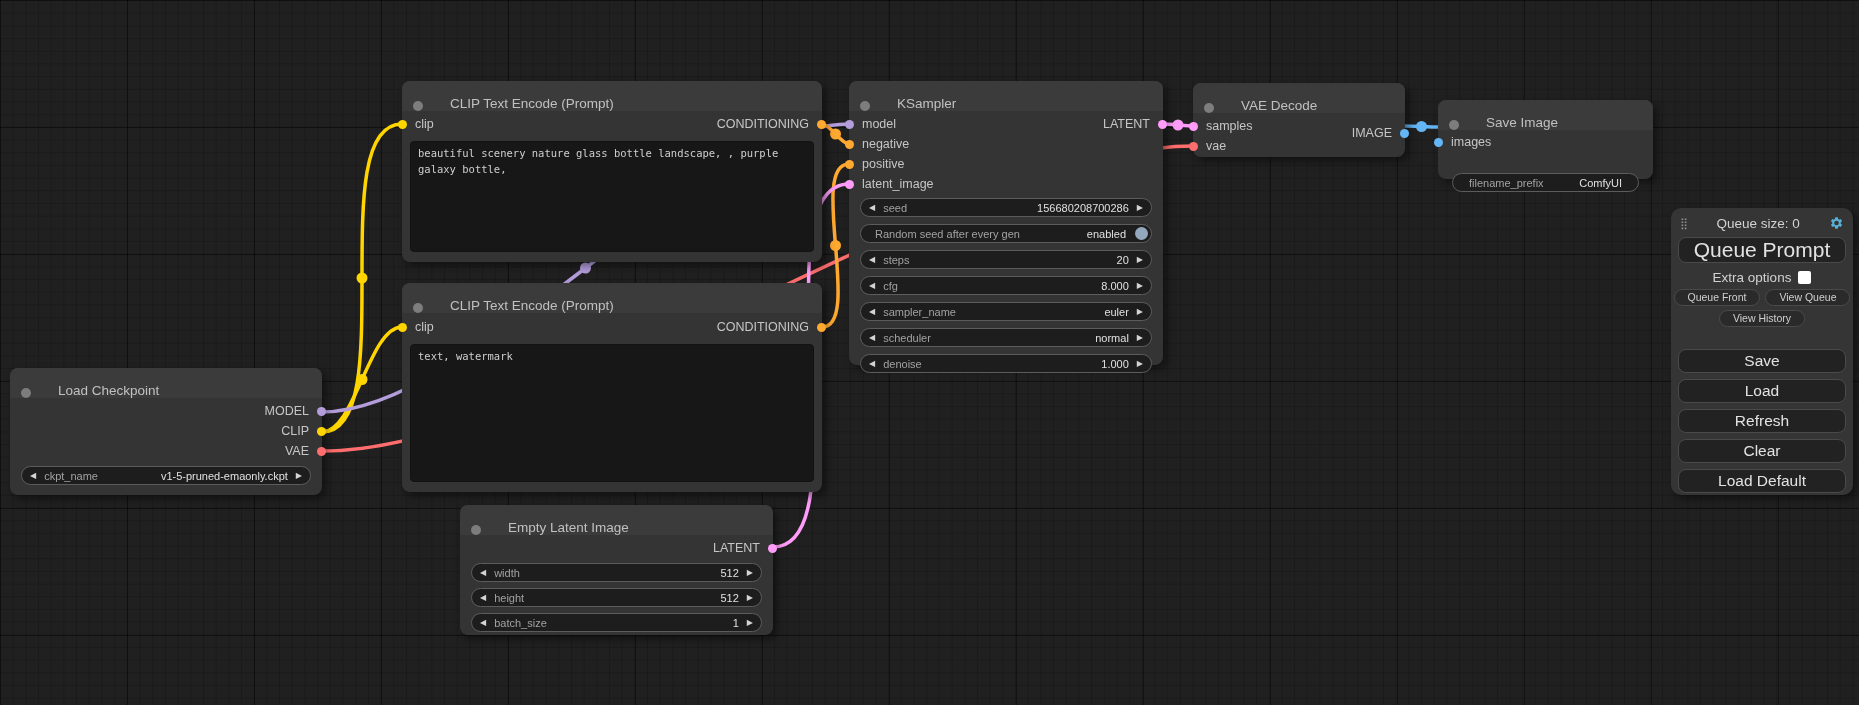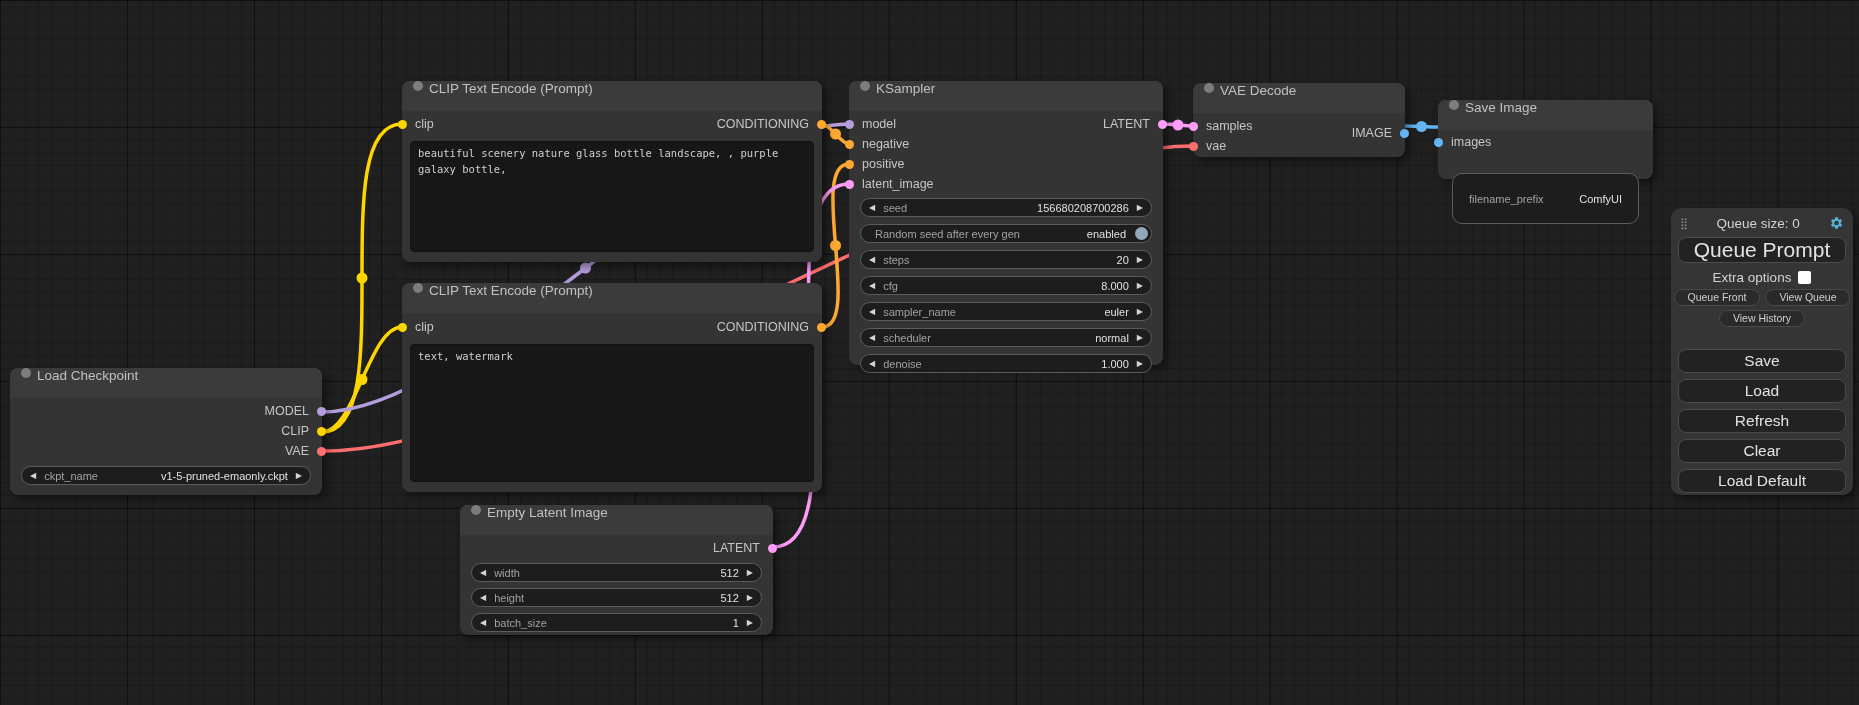--- a/index.html
+++ b/index.html
@@ -13,21 +13,21 @@
       linear-gradient(to bottom, rgba(0,0,0,.42) 1px, transparent 1px),
       linear-gradient(to right, rgba(0,0,0,.16) 1px, transparent 1px),
       linear-gradient(to bottom, rgba(0,0,0,.16) 1px, transparent 1px);
     background-size:127px 127px,127px 127px,12.7px 12.7px,12.7px 12.7px;
     font-family:"Liberation Sans",sans-serif;
   }
   #links{position:absolute;left:0;top:0;z-index:0;}
   .node{position:absolute;border-radius:8px;background:#343434;
         box-shadow:4px 4px 9px rgba(0,0,0,.45);z-index:1;}
   .titlebar{height:30px;background:#3b3b3b;border-radius:8px 8px 0 0;
-        display:flex;align-items:flex-start;padding:0 11px;gap:6px;}
+        display:flex;align-items:flex-end;padding:0 11px;gap:27px;}
   .titledot{width:10px;height:10px;border-radius:50%;background:#7d7d7d;flex:none;}
   .title{color:#c0c0c0;font-size:13.5px;white-space:nowrap;}
   .body{padding-top:3px;}
   .slotrow{height:20px;display:flex;align-items:center;}
   .slot-in{display:flex;align-items:center;gap:8px;margin-left:-4px;}
   .slot-out{display:flex;align-items:center;gap:8px;margin-right:-4px;margin-left:auto;}
   .port{width:9px;height:9px;border-radius:50%;flex:none;background:#888;}
   .slot-label{color:#c6c6c6;font-size:12.5px;white-space:nowrap;}
   .widget{height:17px;background:#1d1d1d;border:1px solid #5c5c5c;border-radius:10px;
         display:flex;align-items:center;font-size:11px;margin:0 11px 6px 11px;white-space:nowrap;}
@@ -323,21 +323,21 @@
   </div>
   <div class="body" style="padding:2px 10px 0 10px;">
     <div class="slotrow">
         <span class="slot-in" style="margin-left:-14px;">
       <span class="port" style="background-color: rgb(100, 181, 246);"></span>
       <span class="slot-label">images</span>
         </span>
       </div>
   </div>
   <div class="widgets">
-    <div class="widget" style="padding:16px 16px;margin-top:21px;">
+    <div class="widget" style="padding:0 16px;margin-top:21px;">
       <span class="wlabel">filename_prefix</span>
       <span class="wvalue">ComfyUI</span>
     </div>
   </div>
 </div>
 
 <div id="queue-panel">
   <div class="qheader">
     <span class="qdrag">⣿</span>
     <span class="qsize">Queue size: 0</span>

